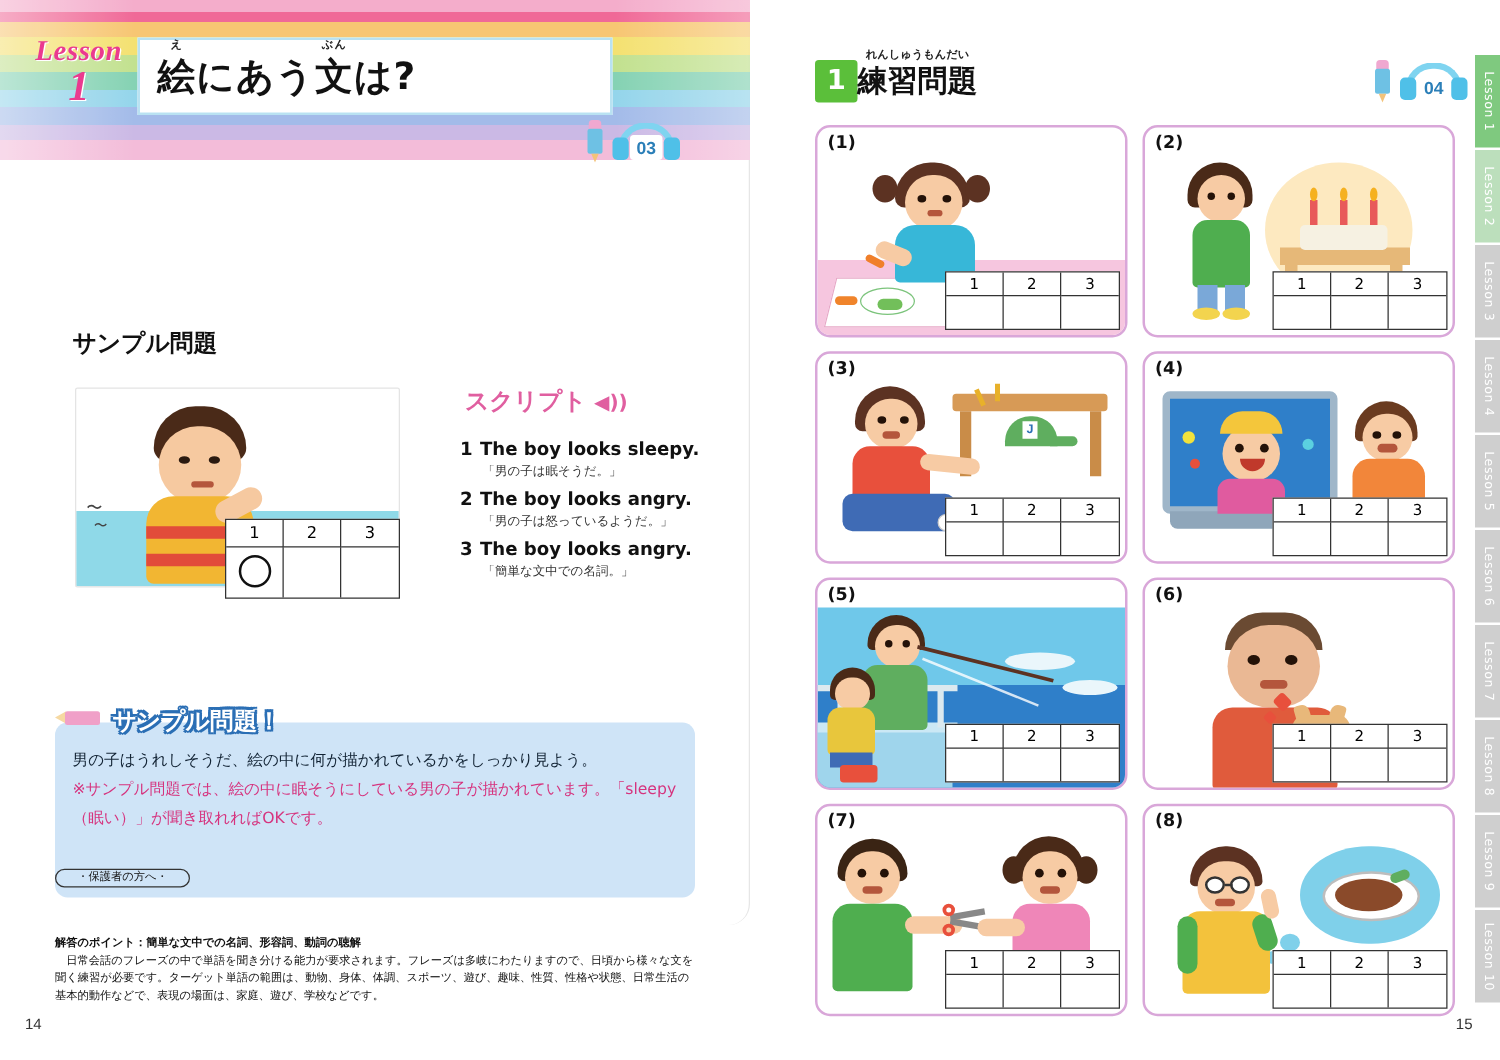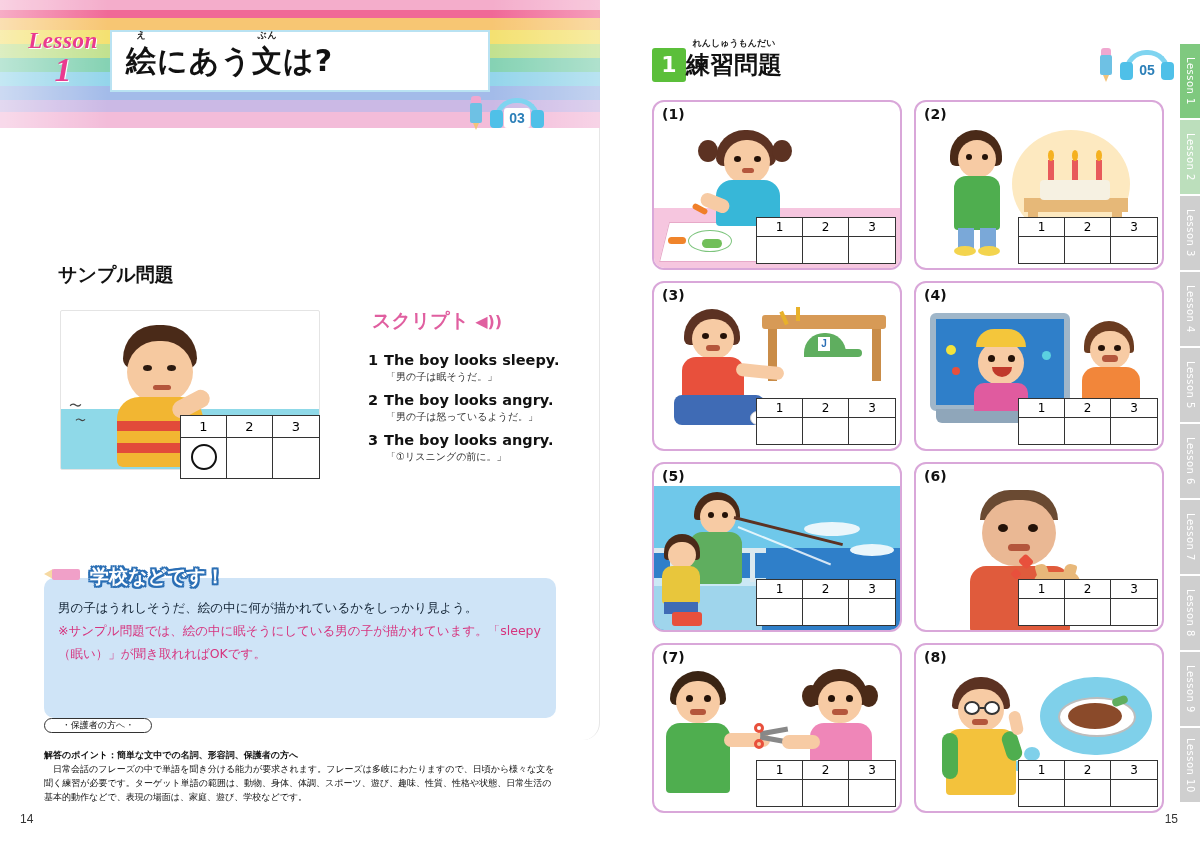--- a/index.html
+++ b/index.html
@@ -154,21 +154,21 @@
     position:absolute; left:46px; top:6px;
     font-family:"DejaVu Sans", sans-serif; font-size:19px; font-weight:bold; color:#ffffff;
   }
   .point-body {
     position:absolute; left:58px; top:596px; width:486px;
     font-family:"DejaVu Sans", sans-serif; font-size:12.5px; line-height:23px; color:#123;
   }
   .point-body .pink { color:#d6337e; }
 
   .guardian-head {
-    position:absolute; left:44px; top:718px; width:108px; height:15px;
+    position:absolute; left:44px; top:695px; width:108px; height:15px;
     border:1px solid #333; border-radius:8px; text-align:center;
     font-family:"DejaVu Sans", sans-serif; font-size:9px; line-height:13px; color:#111;
   }
   .guardian-b {
     position:absolute; left:44px; top:748px; width:512px;
     font-family:"DejaVu Sans", sans-serif; font-size:9px; line-height:14px; color:#111;
   }
   .guardian-b .bold{ font-weight:bold; }
   .pnum-l { position:absolute; left:20px; top:812px; font-size:12px; color:#333; }
 
@@ -290,40 +290,40 @@
       <div class="script-item">
         <div class="en"><span class="no">1</span><span>The boy looks sleepy.</span></div>
         <div class="ja">「男の子は眠そうだ。」</div>
       </div>
       <div class="script-item">
         <div class="en"><span class="no">2</span><span>The boy looks angry.</span></div>
         <div class="ja">「男の子は怒っているようだ。」</div>
       </div>
       <div class="script-item">
         <div class="en"><span class="no">3</span><span>The boy looks angry.</span></div>
-        <div class="ja">「①リスニングの前に。」</div>
+        <div class="ja">「簡単な文中での名詞。」</div>
       </div>
     </div>
 
     <div class="point-box"></div>
     <div class="point-head">
       <div class="pencil">
           <div class="tp"></div>
           <div class="bd"></div>
         </div>
-      <div class="t2" style="color:#fff;text-shadow:-2px 0 #2b6fb5,2px 0 #2b6fb5,0 -2px #2b6fb5,0 2px #2b6fb5,-2px -2px #2b6fb5,2px 2px #2b6fb5,2px -2px #2b6fb5,-2px 2px #2b6fb5;">学校などです！</div>
+      <div class="t2" style="color:#fff;text-shadow:-2px 0 #2b6fb5,2px 0 #2b6fb5,0 -2px #2b6fb5,0 2px #2b6fb5,-2px -2px #2b6fb5,2px 2px #2b6fb5,2px -2px #2b6fb5,-2px 2px #2b6fb5;">サンプル問題！</div>
     </div>
     <div class="point-body">
       <div>男の子はうれしそうだ、絵の中に何が描かれているかをしっかり見よう。</div>
       <div class="pink">※サンプル問題では、絵の中に眠そうにしている男の子が描かれています。「sleepy（眠い）」が聞き取れればOKです。</div>
     </div>
 
     <div class="guardian-head">・保護者の方へ・</div>
     <div class="guardian-b">
-      <div class="bold">解答のポイント：簡単な文中での名詞、形容詞、保護者の方へ</div>
+      <div class="bold">解答のポイント：簡単な文中での名詞、形容詞、動詞の聴解</div>
       <div style="text-indent:9px;">日常会話のフレーズの中で単語を聞き分ける能力が要求されます。フレーズは多岐にわたりますので、日頃から様々な文を聞く練習が必要です。ターゲット単語の範囲は、動物、身体、体調、スポーツ、遊び、趣味、性質、性格や状態、日常生活の基本的動作などで、表現の場面は、家庭、遊び、学校などです。</div>
     </div>
 
     <div class="pnum-l">14</div>
   </div>
 
   <div class="right-page">
 
     <div class="r-head">
       <div class="r-num">1</div>
@@ -335,21 +335,21 @@
     <div class="audio-04">
       <div class="pen-icon">
         <div class="cap"></div>
           <div class="body"></div>
           <div class="tip"></div>
       </div>
       <div class="headphone">
         <div class="band"></div>
           <div class="lear"></div>
           <div class="rear"></div>
-        <div class="num">05</div>
+        <div class="num">04</div>
       </div>
     </div>
 
     <div class="q-grid">
 
       <div class="q-cell" style="left:0;top:0;">
         <div class="q-label">(1)</div>
         <div class="art">
           <div class="sk" style="left:0;bottom:0;width:246px;height:62px;background:#f6c6df;"></div>
           <div class="sk" style="left:10px;bottom:8px;width:110px;height:40px;background:#fff;border:1px solid #e7a9c8;transform:skewX(-14deg);"></div>

